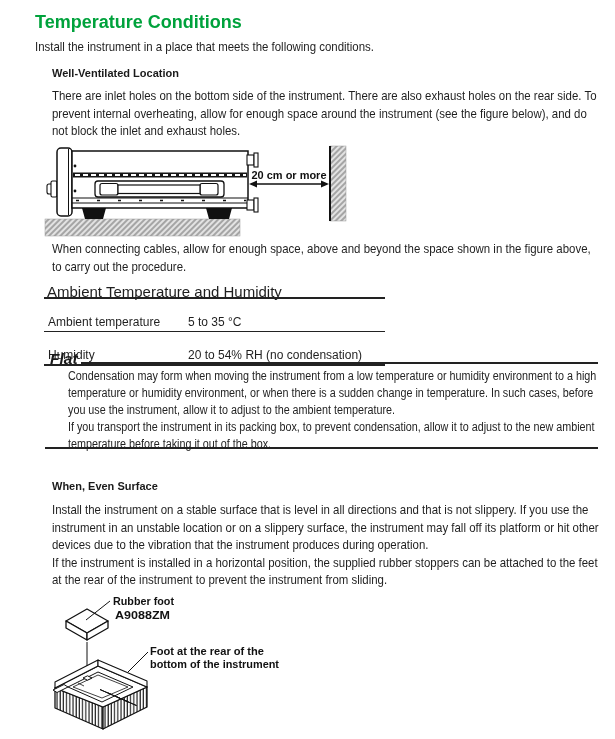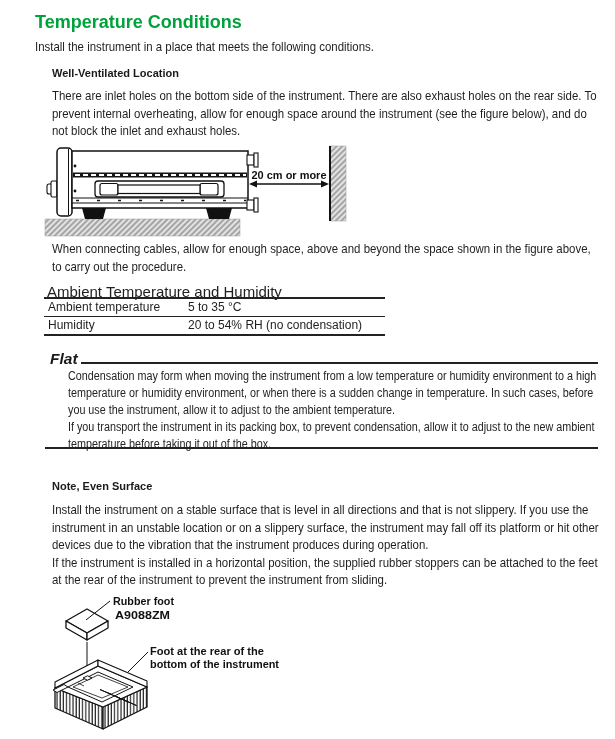--- a/index.html
+++ b/index.html
@@ -7,21 +7,21 @@
         font-family:"Liberation Sans","DejaVu Sans",sans-serif;color:#1a1a1a;}
   .abs{position:absolute;}
   .h1{font-size:18px;font-weight:bold;letter-spacing:0;}
   .h2{font-size:11px;font-weight:bold;color:#1a1a1a;}
   .para{font-size:13px;line-height:17.5px;width:623px;transform:scaleX(0.88);
         transform-origin:0 0;color:#1f1f1f;}
   .caption{font-size:15px;color:#1f1f1f;}
   .spec-table{border-collapse:collapse;width:341px;font-size:12px;color:#1f1f1f;
         border-top:2px solid #222;border-bottom:2px solid #222;}
   .spec-table tr + tr td{border-top:1.2px solid #222;}
-  .spec-table td{padding:1px 4px 2px 4px;vertical-align:top;}
+  .spec-table td{padding:16px 4px 2px 4px;vertical-align:top;}
   .spec-table td.c1{width:132px;}
   .note-head{display:flex;align-items:flex-end;width:548px;}
   .note-title{font-size:15.5px;font-weight:bold;font-style:italic;line-height:15px;}
   .note-rule{flex:1;border-bottom:2px solid #222;margin:0 0 2px 3px;}
   .note-body{font-size:12px;line-height:17px;width:590px;transform:scaleX(0.898);
         transform-origin:0 0;color:#242424;}
   .end-rule{width:553px;border-top:2px solid #222;height:0;}
   svg text{font-family:"Liberation Sans","DejaVu Sans",sans-serif;fill:#111;}
 </style>
 </head>
@@ -112,21 +112,21 @@
   <div class="abs note-head" style="left:50px;top:351px;">
     <span class="note-title">Flat</span>
     <span class="note-rule"></span>
   </div>
   <div class="abs note-body" style="left:68px;top:368px;">
     <div>Condensation may form when moving the instrument from a low temperature or humidity environment to a high temperature or humidity environment, or when there is a sudden change in temperature. In such cases, before you use the instrument, allow it to adjust to the ambient temperature.</div>
     <div>If you transport the instrument in its packing box, to prevent condensation, allow it to adjust to the new ambient temperature before taking it out of the box.</div>
   </div>
   <div class="abs end-rule" style="left:45px;top:447px;"></div>
 
-  <div class="abs h2" style="left:52px;top:480px;">Note, Even Surface</div>
+  <div class="abs h2" style="left:52px;top:480px;">When, Even Surface</div>
 
   <div class="abs para" style="left:52px;top:501px;">
     <div>Install the instrument on a stable surface that is level in all directions and that is not slippery. If you use the instrument in an unstable location or on a slippery surface, the instrument may fall off its platform or hit other devices due to the vibration that the instrument produces during operation.</div>
     <div>If the instrument is installed in a horizontal position, the supplied rubber stoppers can be attached to the feet at the rear of the instrument to prevent the instrument from sliding.</div>
   </div>
 
   <svg class="abs" style="left:40px;top:590px;" width="300" height="149" viewBox="0 0 300 149">
     <defs>
       <pattern id="ribs2" patternUnits="userSpaceOnUse" width="3.2" height="6">
         <rect width="3.2" height="6" fill="#fff"></rect>

